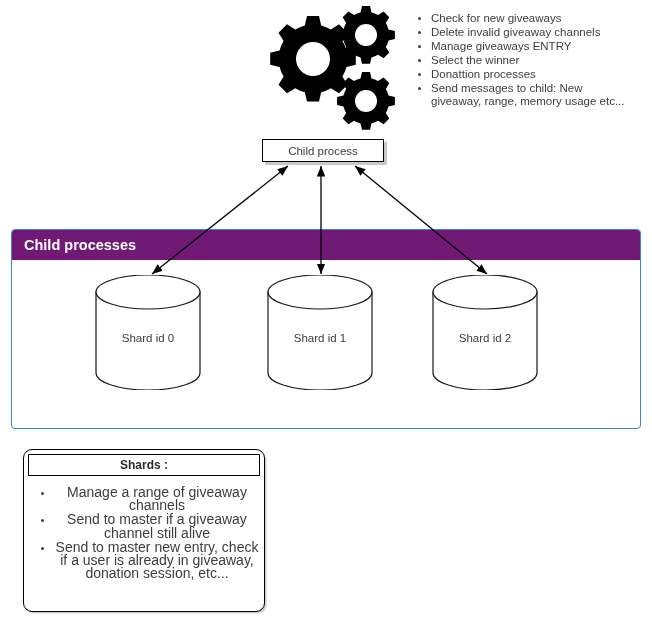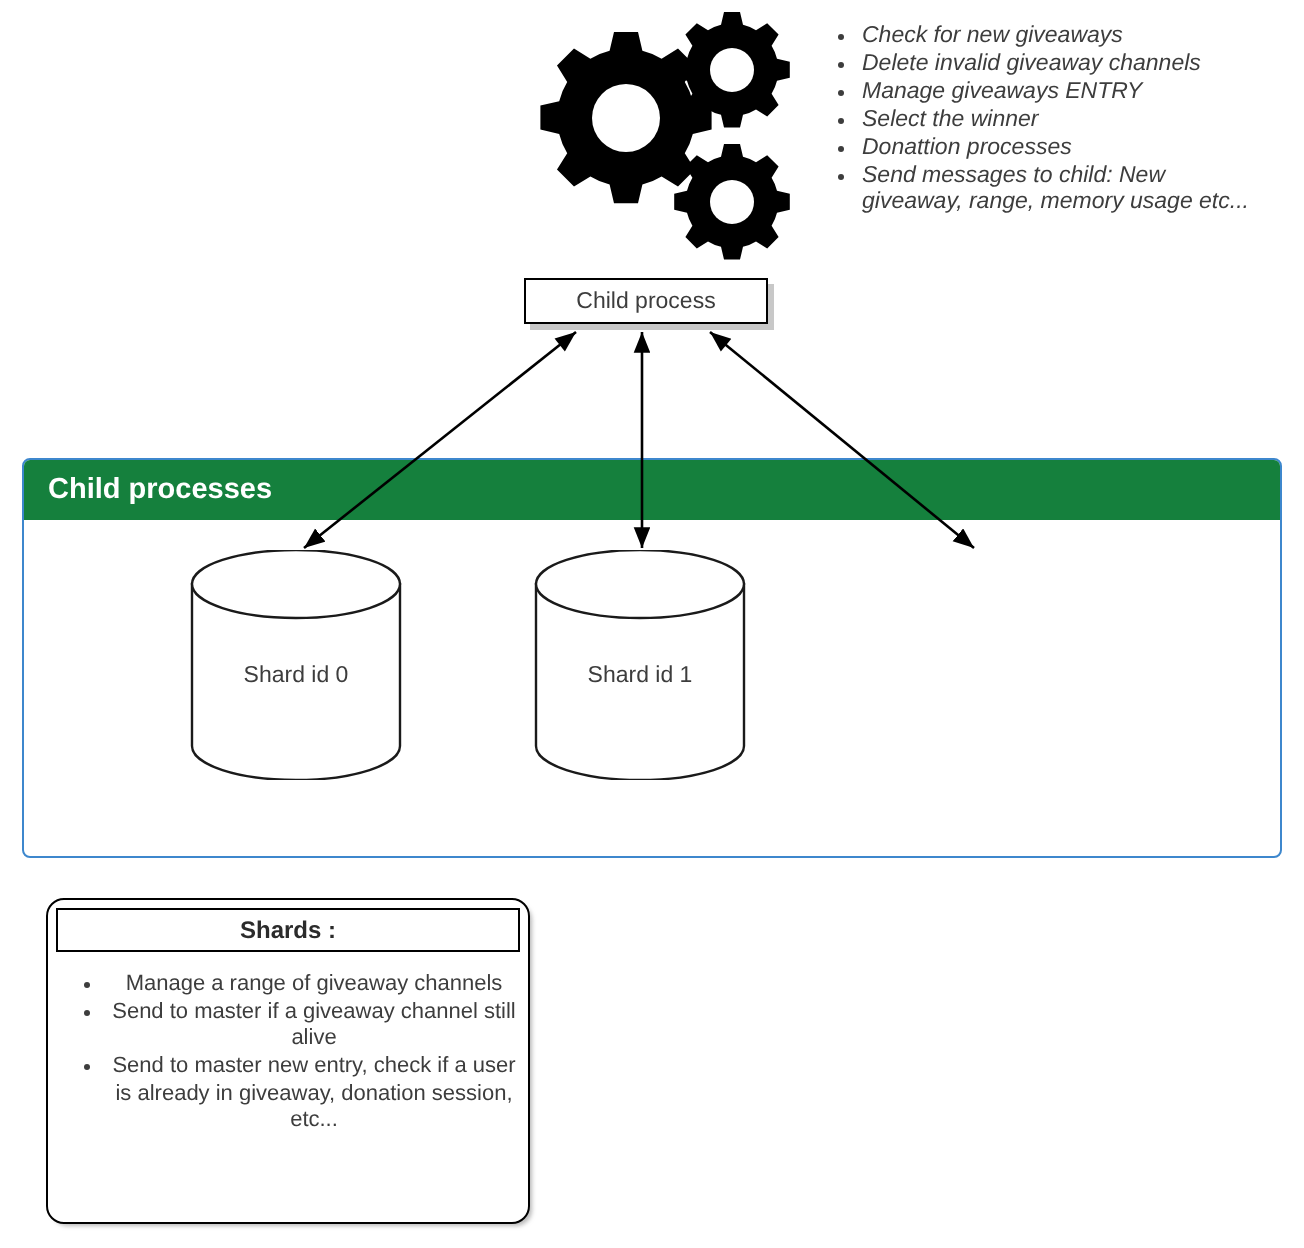--- a/index.html
+++ b/index.html
@@ -35,21 +35,20 @@
   #master-duties {
     position: absolute;
     left: 414px;
     top: 12px;
     width: 212px;
   }
   #master-duties ul {
     margin: 0;
     padding: 0 0 0 17px;
     list-style: disc;
-    font-style: italic;
   }
   #master-duties li {
     font-size: 11.5px;
     line-height: 13.4px;
     color: #3d3d3d;
     margin: 0 0 0.5px 0;
     padding: 0;
   }
   #master-duties li::marker {
     font-size: 10px;
@@ -84,21 +83,21 @@
     width: 630px;
     height: 200px;
     border: 1px solid #3d87cd;
     border-radius: 4px;
     background: #ffffff;
     box-sizing: border-box;
     overflow: hidden;
   }
   #child-processes-header {
     height: 30px;
-    background: #15803d;
+    background: #701a75;
     display: flex;
     align-items: center;
     padding-left: 12px;
     box-sizing: border-box;
   }
   #child-processes-title {
     color: #ffffff;
     font-size: 14.5px;
     font-weight: bold;
   }
@@ -169,21 +168,21 @@
     left: 10px;
     top: 36px;
     width: 226px;
   }
   #shards-note-list ul {
     margin: 0;
     padding: 0 0 0 20px;
     list-style: disc;
   }
   #shards-note-list li {
-    font-size: 11px;
+    font-size: 14px;
     line-height: 13.4px;
     color: #3d3d3d;
     margin: 0 0 0.5px 0;
   }
   #shards-note-list li::marker {
     font-size: 10px;
   }
 </style>
 </head>
 <body>
@@ -234,20 +233,27 @@
   </div>
 
   <div class="shard-cylinder" id="shard-1">
     <svg viewBox="0 0 110 115" width="110" height="115" xmlns="http://www.w3.org/2000/svg">
       <path d="M3,17 L3,98 A52,17 0 0 0 107,98 L107,17 Z" fill="#ffffff" stroke="#1a1a1a" stroke-width="1.2"></path>
       <ellipse cx="55" cy="17" rx="52" ry="17" fill="#ffffff" stroke="#1a1a1a" stroke-width="1.2"></ellipse>
     </svg>
     <span class="shard-label">Shard id 1</span>
   </div>
 
+  <div class="shard-cylinder" id="shard-2">
+    <svg viewBox="0 0 110 115" width="110" height="115" xmlns="http://www.w3.org/2000/svg">
+      <path d="M3,17 L3,98 A52,17 0 0 0 107,98 L107,17 Z" fill="#ffffff" stroke="#1a1a1a" stroke-width="1.2"></path>
+      <ellipse cx="55" cy="17" rx="52" ry="17" fill="#ffffff" stroke="#1a1a1a" stroke-width="1.2"></ellipse>
+    </svg>
+    <span class="shard-label">Shard id 2</span>
+  </div>
 
   <svg id="connector-arrows" viewBox="0 0 652 624" xmlns="http://www.w3.org/2000/svg">
     <defs>
       <marker id="arrowhead" markerWidth="9" markerHeight="9" refX="8" refY="3.2" orient="auto" markerUnits="strokeWidth">
         <path d="M0,0 L8,3.2 L0,6.4 Z" fill="#000000"></path>
       </marker>
       <marker id="arrowtail" markerWidth="9" markerHeight="9" refX="0" refY="3.2" orient="auto" markerUnits="strokeWidth">
         <path d="M8,0 L0,3.2 L8,6.4 Z" fill="#000000"></path>
       </marker>
     </defs>

